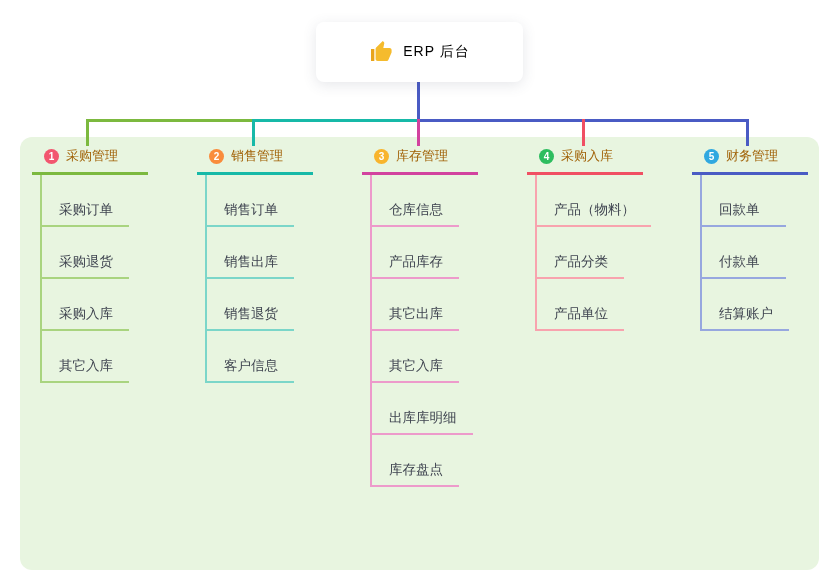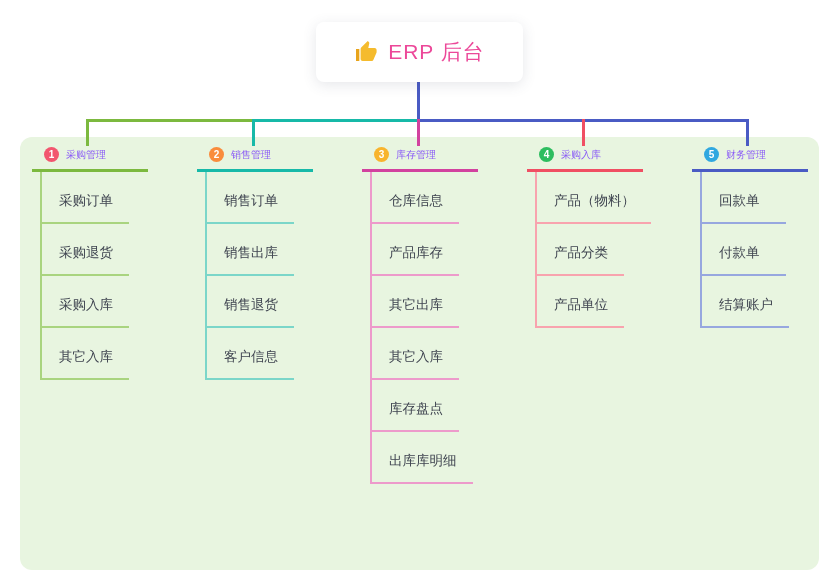--- a/index.html
+++ b/index.html
@@ -24,22 +24,22 @@
     background: #ffffff;
     border-radius: 8px;
     box-shadow: 0 3px 14px rgba(60,70,90,0.13);
     display: flex;
     align-items: center;
     justify-content: center;
     gap: 10px;
     z-index: 3;
   }
   .root-card .root-label {
-    font-size: 21px;
-    color: #ec4899;
+    font-size: 14px;
+    color: #000000;
     letter-spacing: 1px;
   }
   .conn { position: absolute; z-index: 1; }
   .seg  { height: 3px; }
   .drop { width: 3px; }
   .branch {
     position: absolute;
     top: 147px;
     z-index: 2;
   }
@@ -58,37 +58,37 @@
     color: #ffffff;
     font-size: 10px;
     font-weight: bold;
     display: inline-flex;
     align-items: center;
     justify-content: center;
     margin-right: 7px;
     flex: 0 0 auto;
   }
   .branch-title {
-    font-size: 10px;
+    font-size: 13px;
     font-weight: 500;
-    color: #8b5cf6;
+    color: #a16207;
     white-space: nowrap;
   }
   .children {
     margin-left: 8px;
     border-left: 2px solid var(--light);
     width: max-content;
   }
   .child {
     height: 52px;
     width: max-content;
     min-width: 84px;
     display: flex;
     align-items: flex-end;
-    padding: 0 16px 12px 17px;
+    padding: 0 16px 6px 17px;
     border-bottom: 2px solid var(--light);
     font-size: 13.5px;
     color: #3F4450;
     white-space: nowrap;
     cursor: default;
   }
   .thumb-icon { width: 24px; height: 24px; flex: 0 0 auto; }
 </style>
 </head>
 <body>
@@ -142,22 +142,22 @@
 <div class="branch" style="left: 362px; --main: #D2429F; --light: #ED9ACB; --badge: #F8B42D;">
   <div class="branch-header">
     <span class="badge">3</span>
     <span class="branch-title">库存管理</span>
   </div>
   <div class="children">
     <div class="child">仓库信息</div>
     <div class="child">产品库存</div>
     <div class="child">其它出库</div>
     <div class="child">其它入库</div>
+    <div class="child">出库库明细</div>
     <div class="child">库存盘点</div>
-    <div class="child">出库库明细</div>
   </div>
 </div>
 
 <div class="branch" style="left: 527px; --main: #F04F63; --light: #F8A3AE; --badge: #2DBD5F;">
   <div class="branch-header">
     <span class="badge">4</span>
     <span class="branch-title">采购入库</span>
   </div>
   <div class="children">
     <div class="child">产品（物料）</div>

